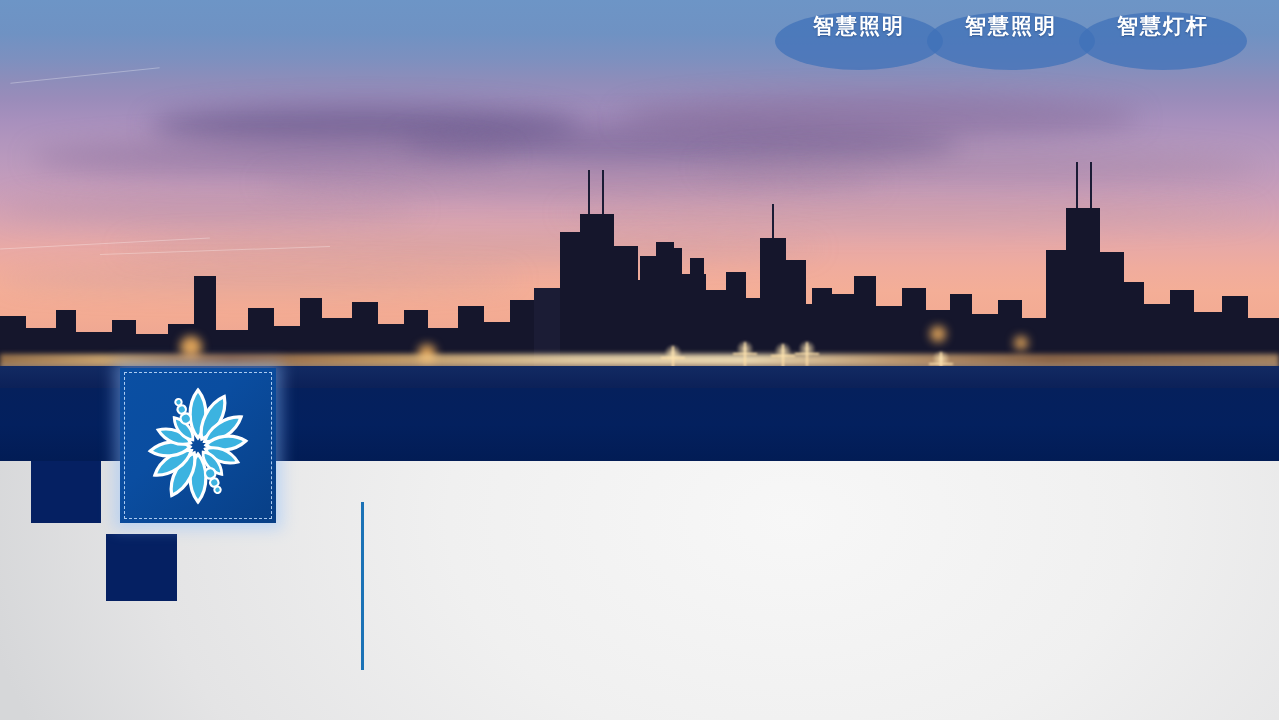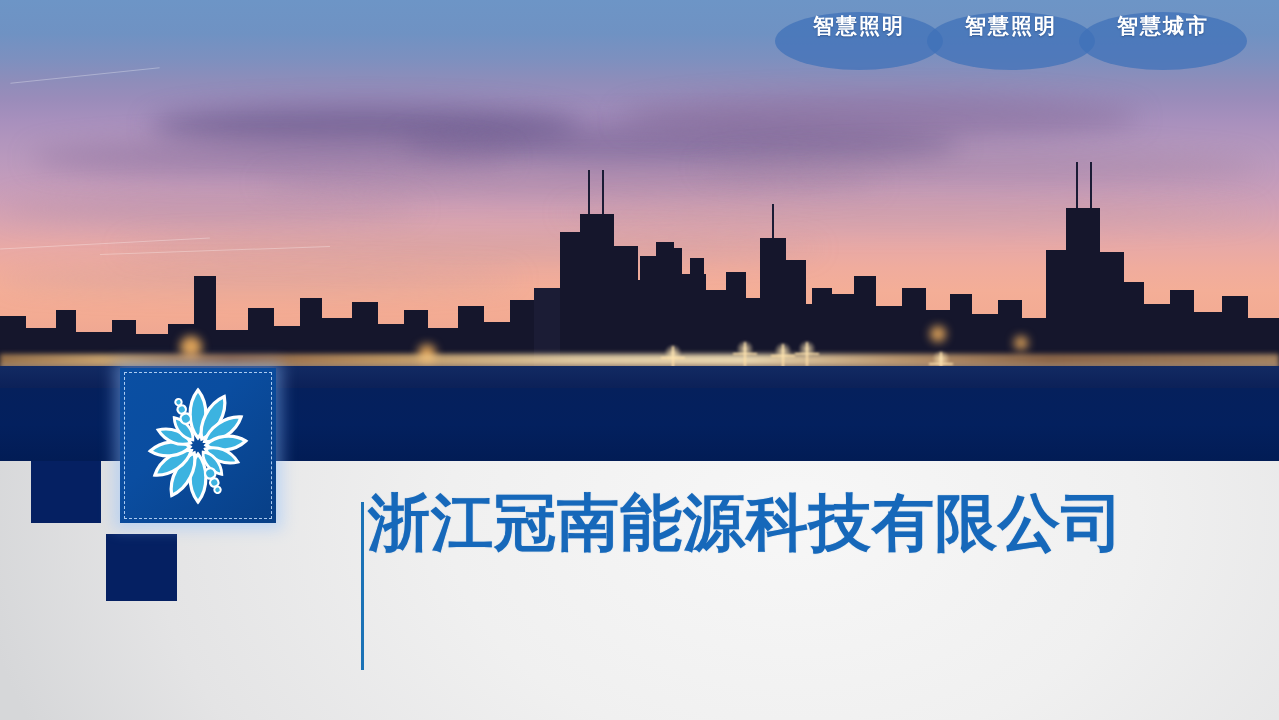--- a/index.html
+++ b/index.html
@@ -254,21 +254,21 @@
   </div>
 
   <div class="badges">
     <div class="badge">
       <span>智慧照明</span>
     </div>
     <div class="badge">
       <span>智慧照明</span>
     </div>
     <div class="badge">
-      <span>智慧城市</span>
+      <span>智慧灯杆</span>
     </div>
   </div>
 
   <div class="tab-notch"></div>
   <div class="tab-square"></div>
 
   <div class="logo-wrap">
     <svg class="logo-svg" viewBox="0 0 156 155">
       <g transform="translate(78,78)">
         <g transform="rotate(0)">
@@ -315,15 +315,14 @@
         <g transform="rotate(336)">
           <circle cx="0" cy="-30" r="5.2" fill="#3cb3e0" stroke="#ffffff" stroke-width="2.4"></circle>
           <circle cx="0" cy="-40" r="4.2" fill="#3cb3e0" stroke="#ffffff" stroke-width="2.2"></circle>
           <circle cx="0" cy="-48" r="3.2" fill="#3cb3e0" stroke="#ffffff" stroke-width="2"></circle>
         </g>
       </g>
     </svg>
   </div>
 
   <div class="vline"></div>
-  <div class="title">浙江冠南能源科技有限公司</div>
 
 </div>
 
 </body></html>

